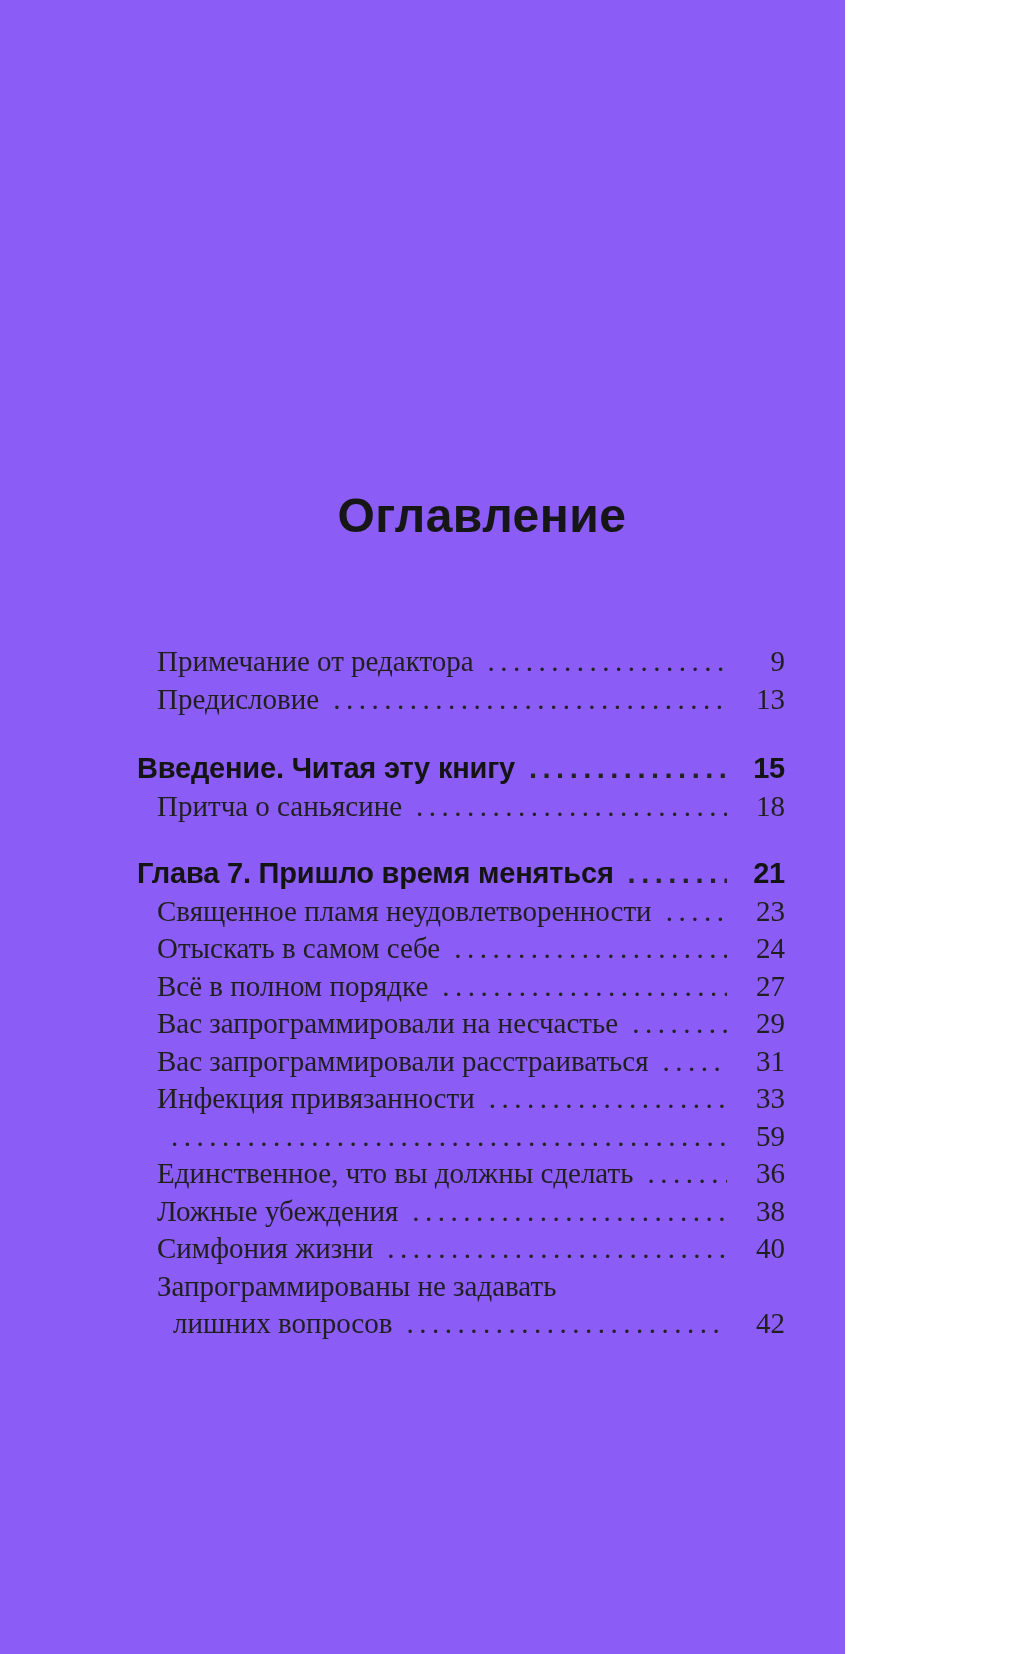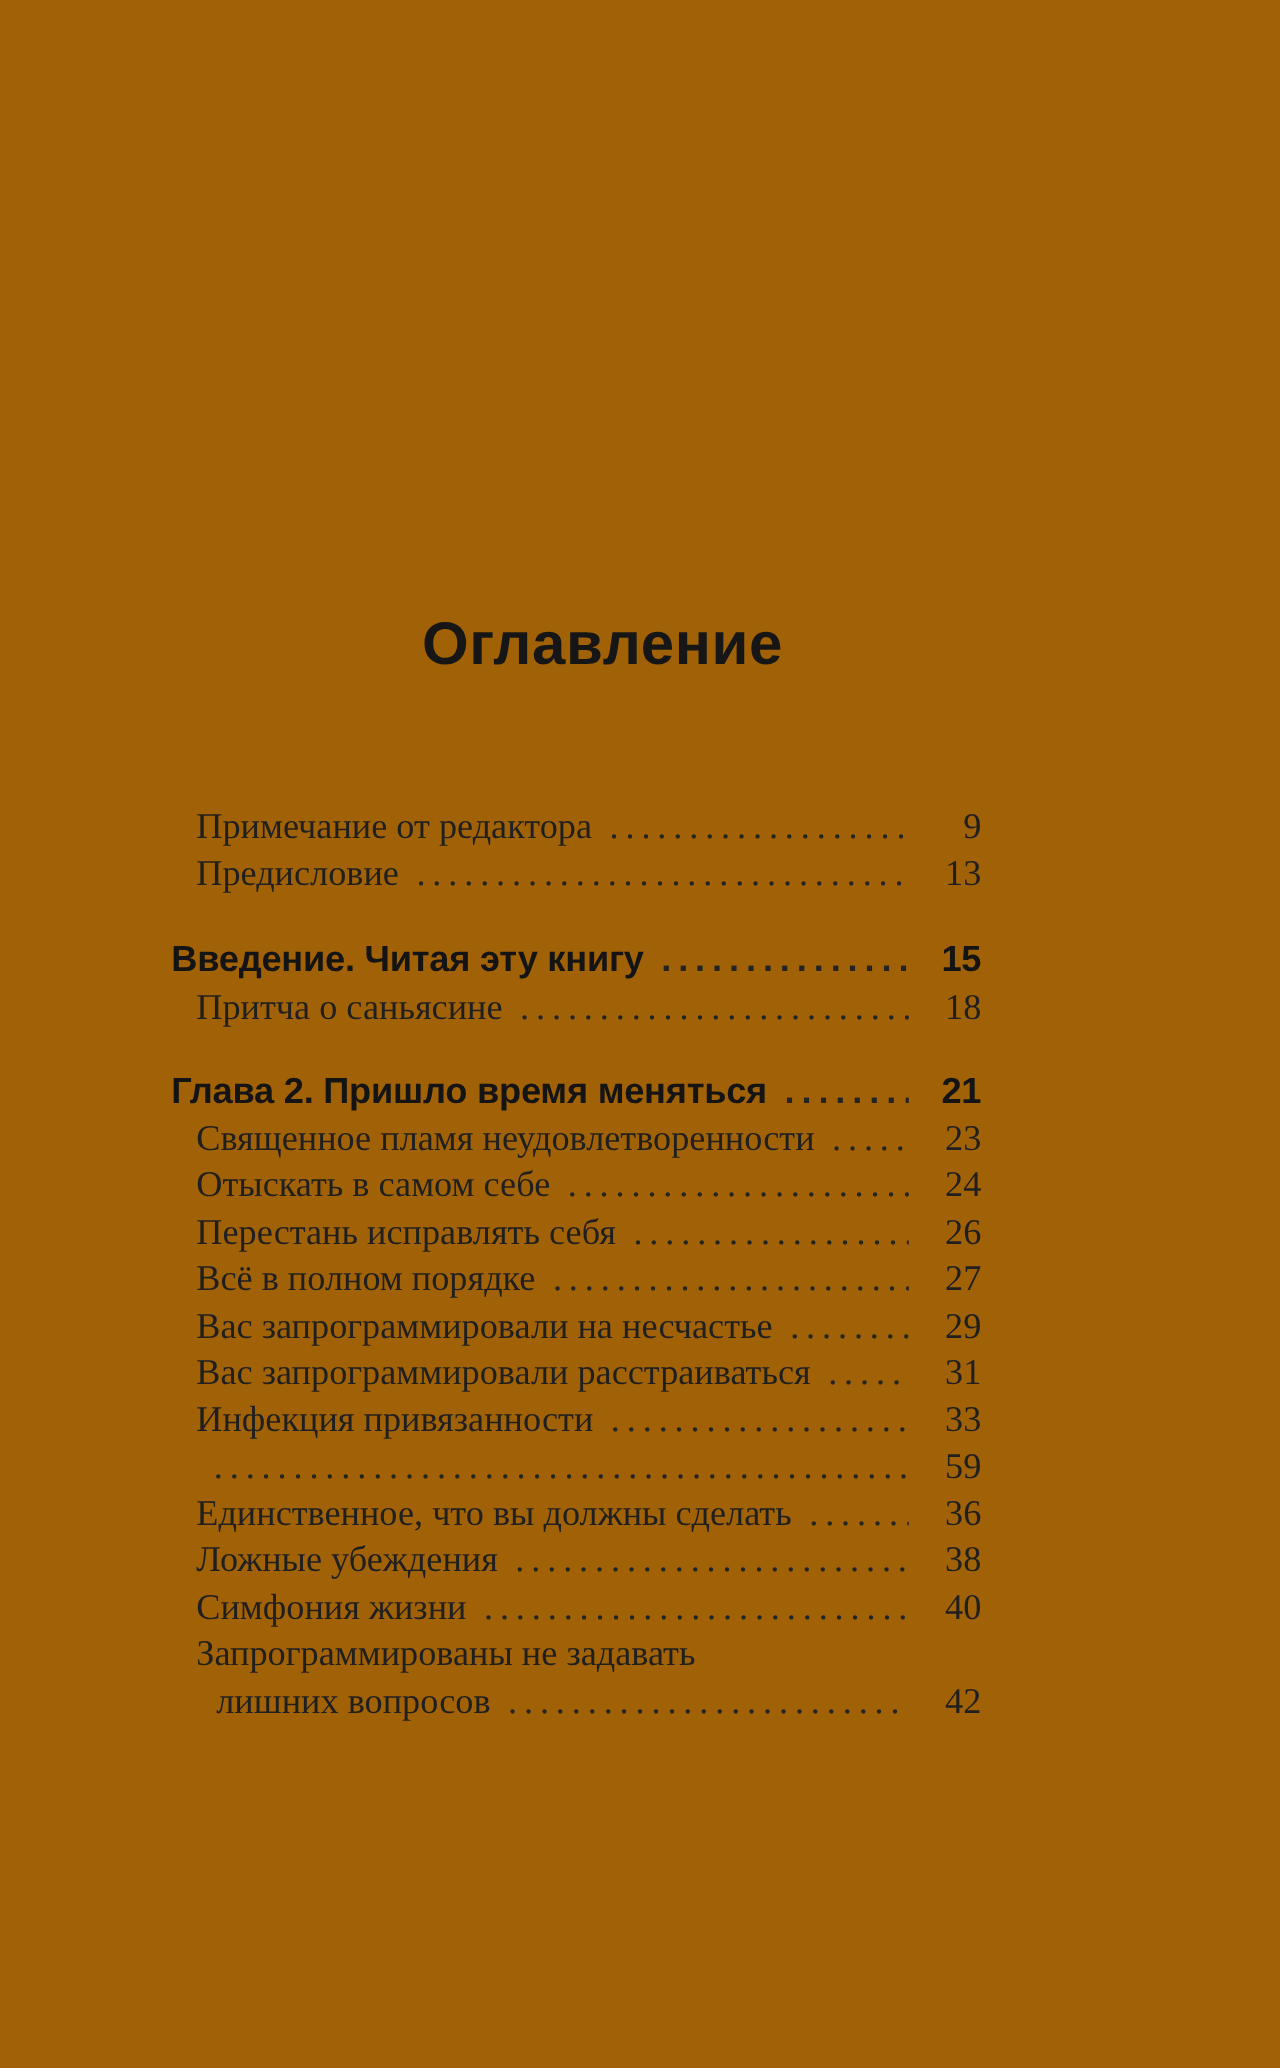--- a/index.html
+++ b/index.html
@@ -2,23 +2,23 @@
 <html lang="ru"><head>
 <meta charset="utf-8">
 <style>
   html, body {
     margin: 0;
     padding: 0;
     background: #ffffff;
   }
   .page {
     position: relative;
-    width: 1024px;
+    width: 845px;
     height: 1654px;
-    background: #a16207;
+    background: #8b5cf6;
     overflow: hidden;
     font-family: "Liberation Serif", serif;
   }
   .title {
     position: absolute;
     top: 490px;
     left: 0;
     width: 964px;
     margin: 0;
     text-align: center;
@@ -97,38 +97,33 @@
     <span class="leader"></span>
     <span class="pnum">15</span>
   </div>
       <div class="row italic indent1">
     <span class="label">Притча о саньясине</span>
     <span class="leader"></span>
     <span class="pnum">18</span>
   </div>
       <div class="gap" style="height: 30px;"></div>
       <div class="row chapter indent0">
-    <span class="label">Глава 2. Пришло время меняться</span>
+    <span class="label">Глава 7. Пришло время меняться</span>
     <span class="leader"></span>
     <span class="pnum">21</span>
   </div>
       <div class="row serif indent1">
     <span class="label">Священное пламя неудовлетворенности</span>
     <span class="leader"></span>
     <span class="pnum">23</span>
   </div>
       <div class="row serif indent1">
     <span class="label">Отыскать в самом себе</span>
     <span class="leader"></span>
     <span class="pnum">24</span>
-  </div>
-      <div class="row serif indent1">
-    <span class="label">Перестань исправлять себя</span>
-    <span class="leader"></span>
-    <span class="pnum">26</span>
   </div>
       <div class="row serif indent1">
     <span class="label">Всё в полном порядке</span>
     <span class="leader"></span>
     <span class="pnum">27</span>
   </div>
       <div class="row serif indent1">
     <span class="label">Вас запрограммировали на несчастье</span>
     <span class="leader"></span>
     <span class="pnum">29</span>

